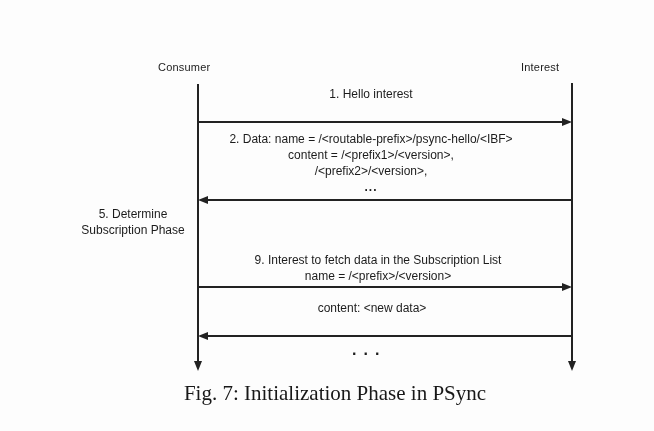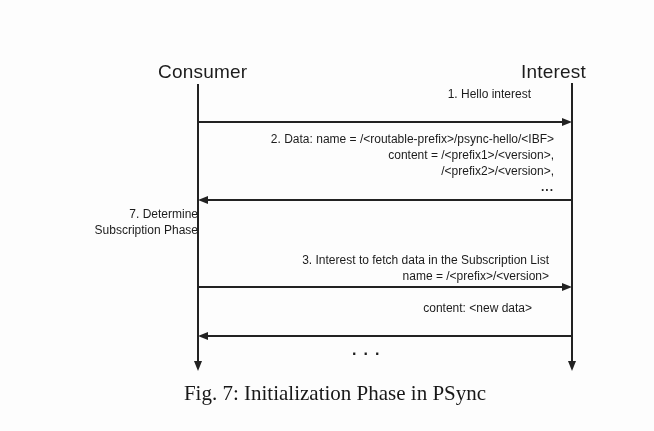--- a/index.html
+++ b/index.html
@@ -1,20 +1,20 @@
 <!DOCTYPE html>
 <html><head>
 <meta charset="utf-8">
 <style>
   html,body{margin:0;padding:0;background:#fff;}
   .canvas{
     position:relative;width:654px;height:431px;background:#fdfdfd;
     font-family:"Liberation Sans",sans-serif;color:#1c1c1c;overflow:hidden;
   }
-  .actor{position:absolute;font-size:19px;letter-spacing:.2px;white-space:nowrap;}
+  .actor{position:absolute;font-size:11px;letter-spacing:.2px;white-space:nowrap;}
   .actor.consumer{left:158px;top:61px;}
   .actor.producer{left:521px;top:61px;}
 
   .lifeline{position:absolute;width:2px;background:#222;}
   .lifeline.consumer{left:197px;top:84px;height:279px;}
   .lifeline.producer{left:571px;top:83px;height:280px;}
 
   .hline{position:absolute;height:2px;background:#222;}
   .a1{top:121px;left:198px;width:366px;}
   .a2{top:199px;left:207px;width:365px;}
@@ -25,21 +25,21 @@
   .head.right{border-top:4px solid transparent;border-bottom:4px solid transparent;border-left:10px solid #222;}
   .head.left{border-top:4px solid transparent;border-bottom:4px solid transparent;border-right:10px solid #222;}
   .head.down{border-left:4px solid transparent;border-right:4px solid transparent;border-top:10px solid #222;}
   .h1{left:562px;top:118px;}
   .h2{left:198px;top:196px;}
   .h4{left:562px;top:283px;}
   .h5{left:198px;top:332px;}
   .hl-c{left:194px;top:361px;}
   .hl-p{left:568px;top:361px;}
 
-  .msg{position:absolute;font-size:12px;line-height:16px;text-align:right;white-space:nowrap;}
+  .msg{position:absolute;font-size:12px;line-height:16px;text-align:center;white-space:nowrap;}
   .m1{left:211px;top:86px;width:320px;}
   .m2{left:188px;top:131px;width:366px;}
   .m3{left:68px;top:206px;width:130px;white-space:normal;}
   .m4{left:207px;top:252px;width:342px;}
   .m5{left:212px;top:300px;width:320px;}
   .msg .dots-line{font-weight:bold;letter-spacing:1px;}
 
   .dots-bottom{
     position:absolute;left:352px;top:341px;font-size:16px;font-weight:bold;
     letter-spacing:7px;color:#1c1c1c;
@@ -72,26 +72,26 @@
   <div class="msg m2">
     <div>2. Data: name = /&lt;routable-prefix&gt;/psync-hello/&lt;IBF&gt;</div>
     <div>content = /&lt;prefix1&gt;/&lt;version&gt;,</div>
     <div>/&lt;prefix2&gt;/&lt;version&gt;,</div>
     <div class="dots-line">...</div>
   </div>
   <div class="hline a2"></div>
   <div class="head left h2"></div>
 
   <div class="msg m3">
-    <div>7. Determine</div>
+    <div>5. Determine</div>
     <div>Subscription Phase</div>
   </div>
 
   <div class="msg m4">
-    <div>3. Interest to fetch data in the Subscription List</div>
+    <div>9. Interest to fetch data in the Subscription List</div>
     <div>name = /&lt;prefix&gt;/&lt;version&gt;</div>
   </div>
   <div class="hline a4"></div>
   <div class="head right h4"></div>
 
   <div class="msg m5">
     <div>content: &lt;new data&gt;</div>
   </div>
   <div class="hline a5"></div>
   <div class="head left h5"></div>

